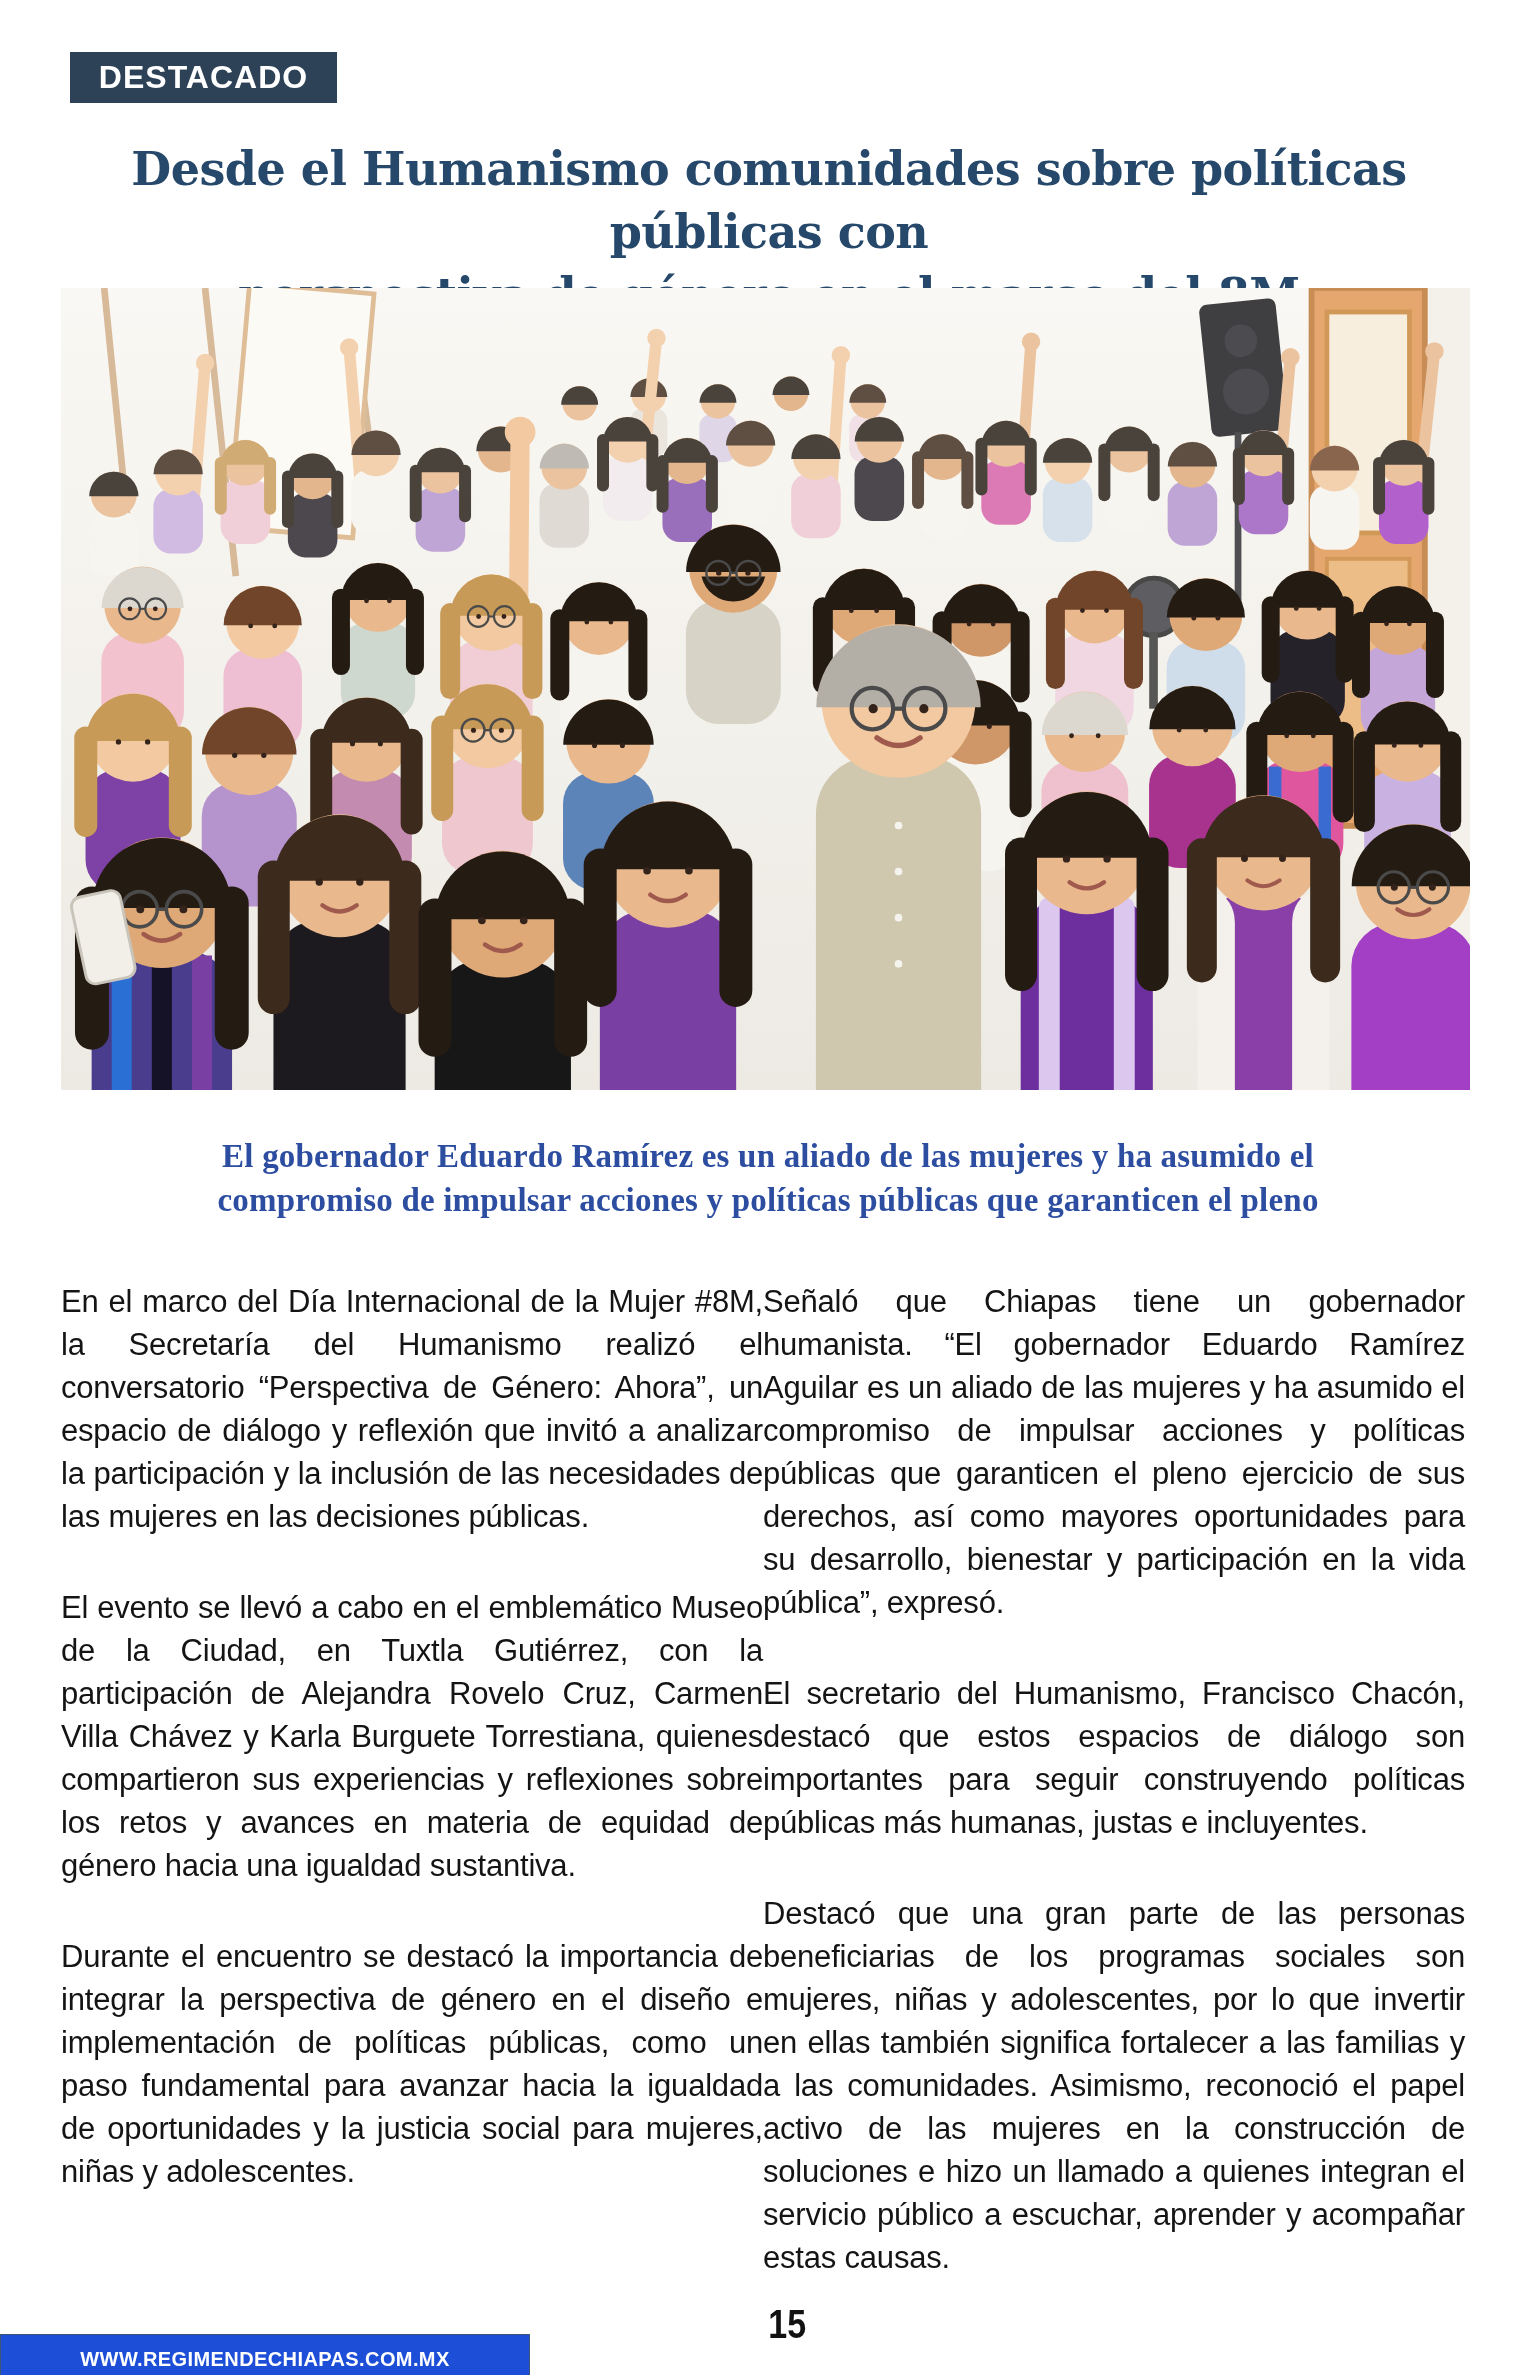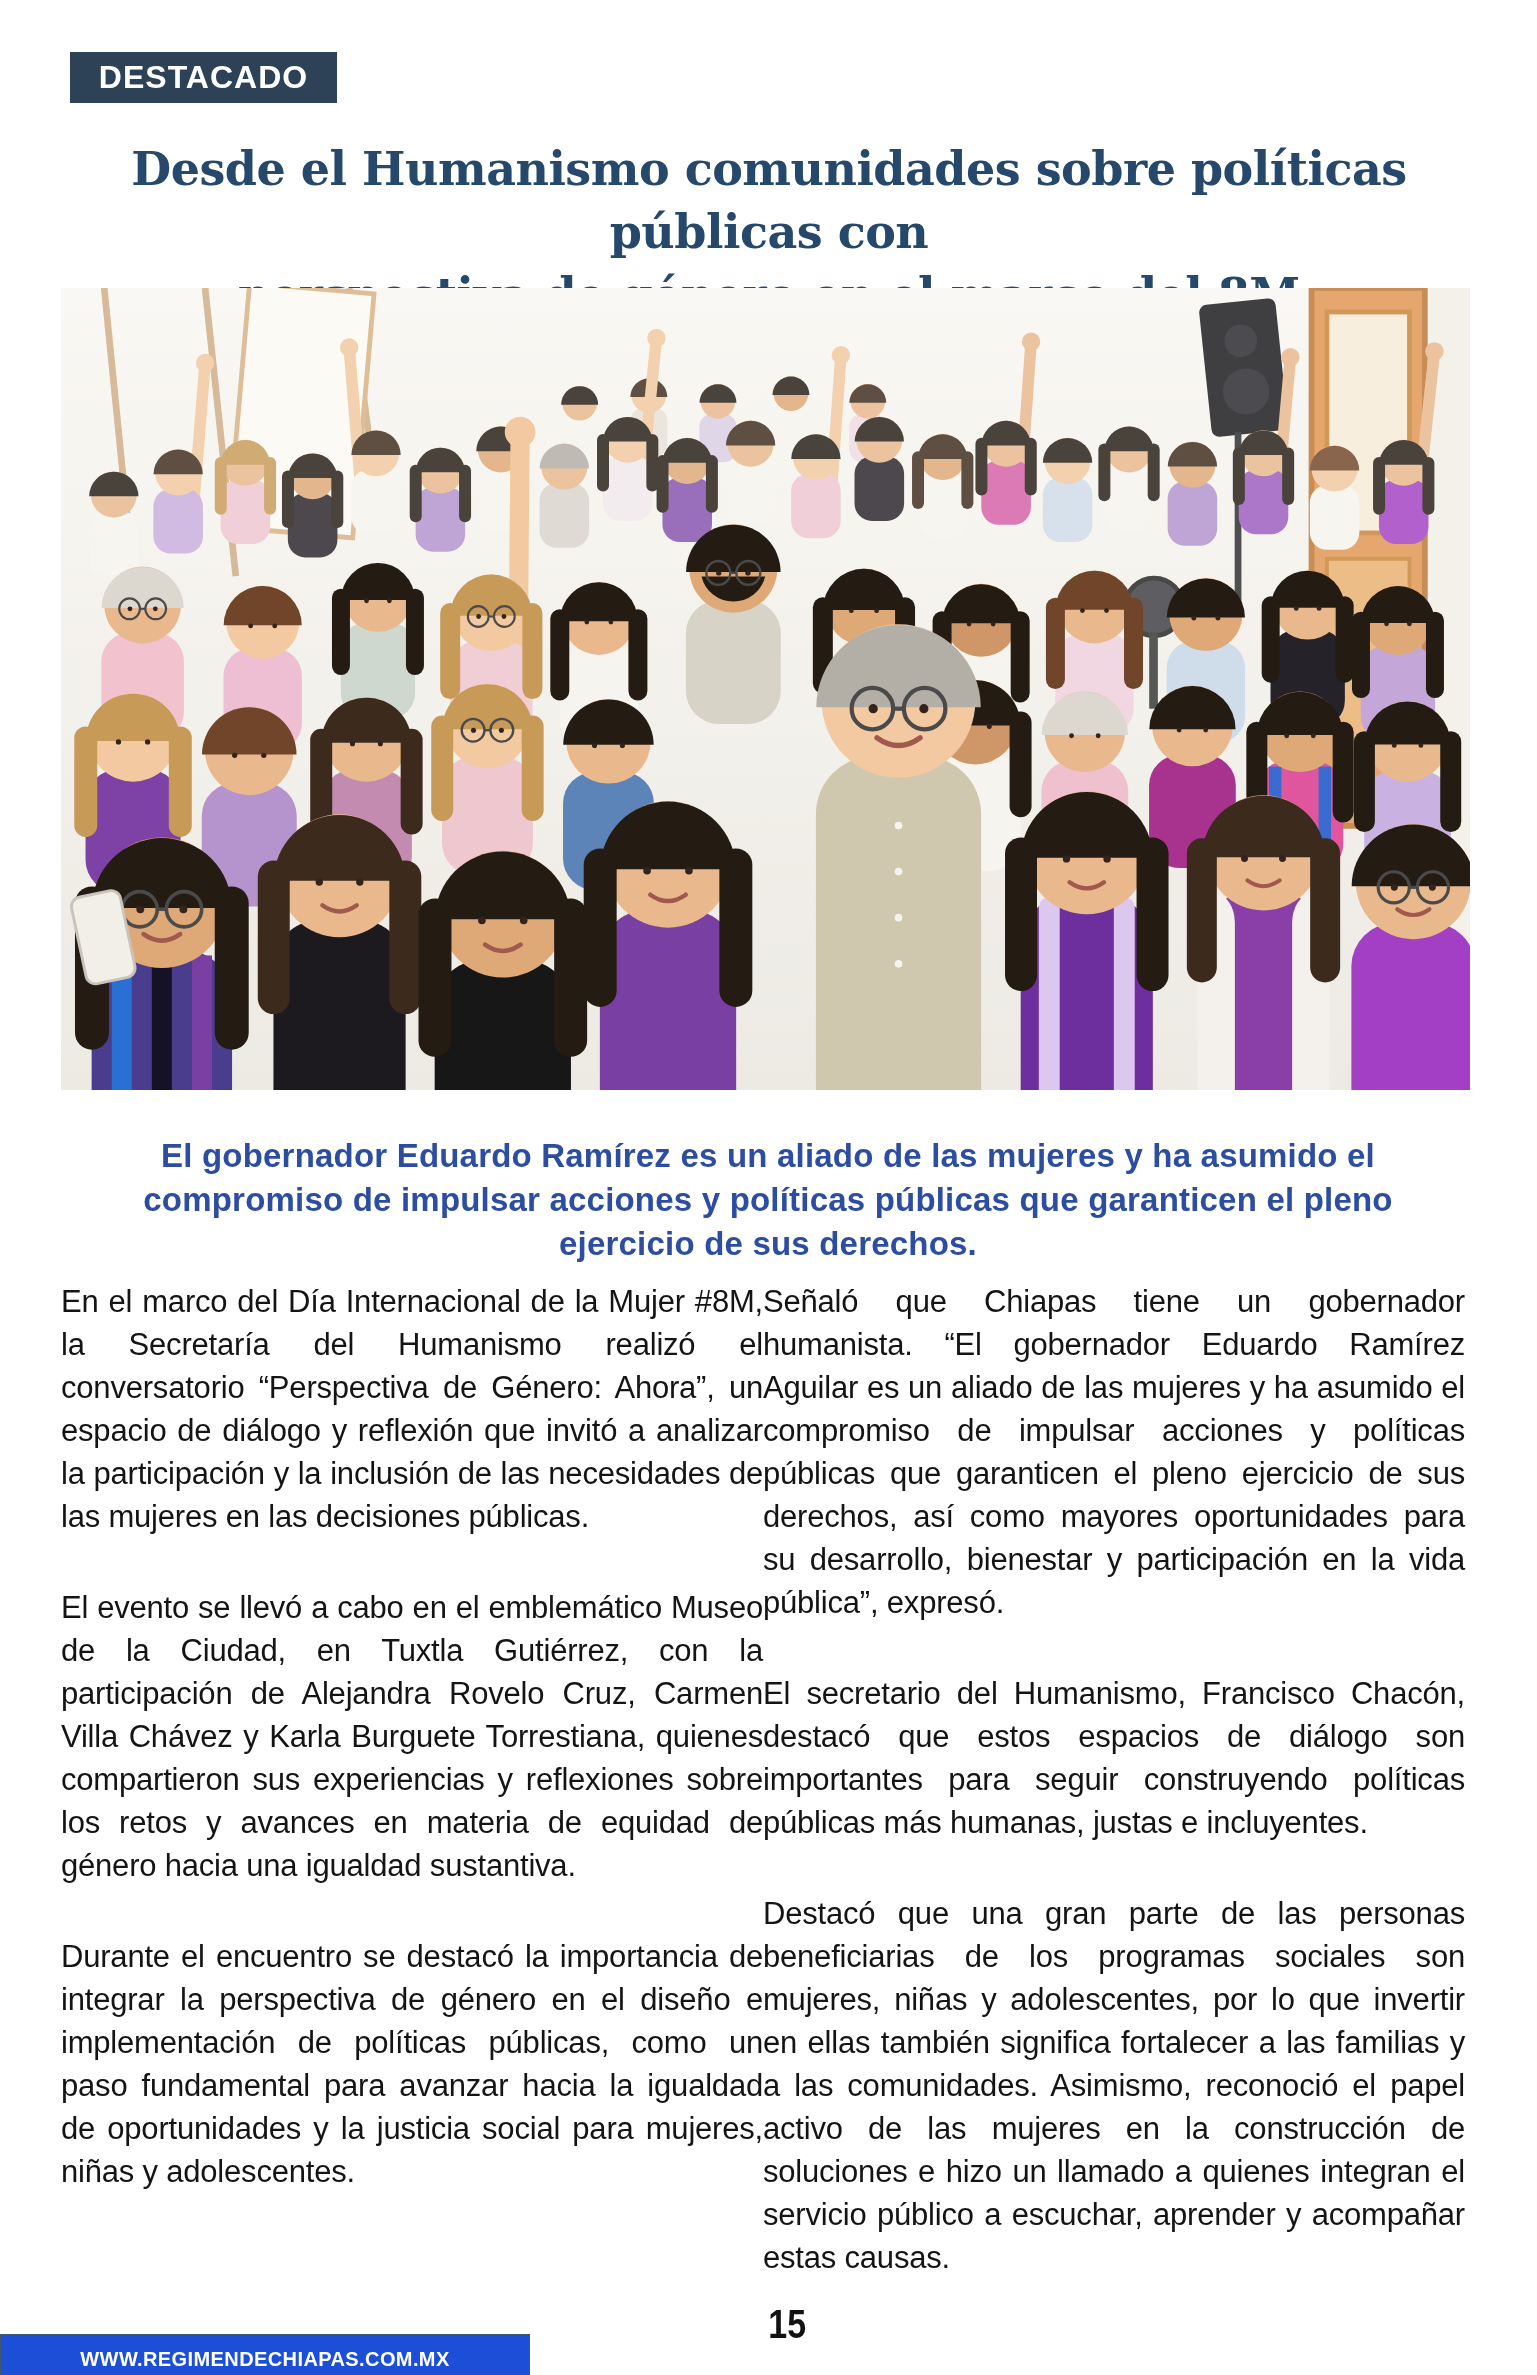--- a/index.html
+++ b/index.html
@@ -12,21 +12,21 @@
 
   .headline{position:absolute;left:58px;top:138px;width:1422px;text-align:center;
             font-family:"DejaVu Serif", serif;font-weight:700;color:#26496b;
             font-size:46px;line-height:63px;letter-spacing:-0.5px;}
 
   .photo{position:absolute;left:61px;top:288px;width:1409px;height:802px;
          background:#f4f1ec;overflow:hidden;}
   .photo svg{display:block;width:100%;height:100%;}
 
   .caption{position:absolute;left:86px;top:1134px;width:1364px;text-align:center;
-           color:#2c4da0;font-weight:700;font-size:33px;line-height:44px;letter-spacing:0.2px;}
+           color:#2c4da0;font-weight:700;font-size:33px;line-height:44px;letter-spacing:0.2px;font-family:Liberation Serif, serif;}
 
   .columns{position:absolute;left:61px;top:1280px;width:1429px;display:flex;justify-content:flex-start;}
   .col{width:702px;}
   .col p{margin:0 0 48px 0;font-size:31px;line-height:43px;color:#141414;
          text-align:justify;letter-spacing:-0.2px;hyphens:auto;-webkit-hyphens:auto;}
 
   .pagenum{position:absolute;left:0;top:2302px;width:1537px;text-align:center;
            font-size:40px;font-weight:700;color:#121212;margin-left:19px;}
   .pagenum span{display:inline-block;transform:scaleX(0.85);}
 
@@ -551,21 +551,20 @@
             <line x1="1403.8" y1="624" x2="1412.2" y2="624"></line>
           </g>
         </g>
         <rect x="18" y="630" width="52" height="92" rx="10" fill="#f2efe9" stroke="#c9c4ba" stroke-width="3" transform="rotate(-12 44 676)"></rect>
       </svg>
   </div>
 
   <div class="caption">
     <div>El gobernador Eduardo Ramírez es un aliado de las mujeres y ha asumido el</div>
     <div>compromiso de impulsar acciones y políticas públicas que garanticen el pleno</div>
-    <div>ejercicio de sus derechos.</div>
   </div>
 
   <div class="columns">
     <div class="col">
       <p>En el marco del Día Internacional de la Mujer #8M, la Secretaría del Humanismo realizó el conversatorio “Perspectiva de Género: Ahora”, un espacio de diálogo y reflexión que invitó a analizar la participación y la inclusión de las necesidades de las mujeres en las decisiones públicas.</p>
       <p>El evento se llevó a cabo en el emblemático Museo de la Ciudad, en Tuxtla Gutiérrez, con la participación de Alejandra Rovelo Cruz, Carmen Villa Chávez y Karla Burguete Torrestiana, quienes compartieron sus experiencias y reflexiones sobre los retos y avances en materia de equidad de género hacia una igualdad sustantiva.</p>
       <p>Durante el encuentro se destacó la importancia de integrar la perspectiva de género en el diseño e implementación de políticas públicas, como un paso fundamental para avanzar hacia la igualdad de oportunidades y la justicia social para mujeres, niñas y adolescentes.</p>
     </div>
     <div class="col">
       <p>Señaló que Chiapas tiene un gobernador humanista. “El gobernador Eduardo Ramírez Aguilar es un aliado de las mujeres y ha asumido el compromiso de impulsar acciones y políticas públicas que garanticen el pleno ejercicio de sus derechos, así como mayores oportunidades para su desarrollo, bienestar y participación en la vida pública”, expresó.</p>

